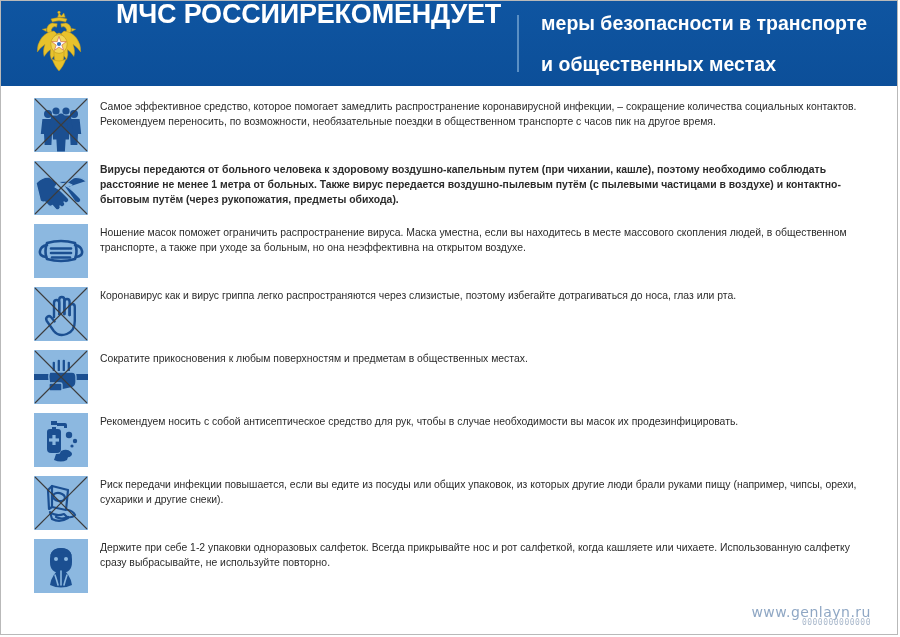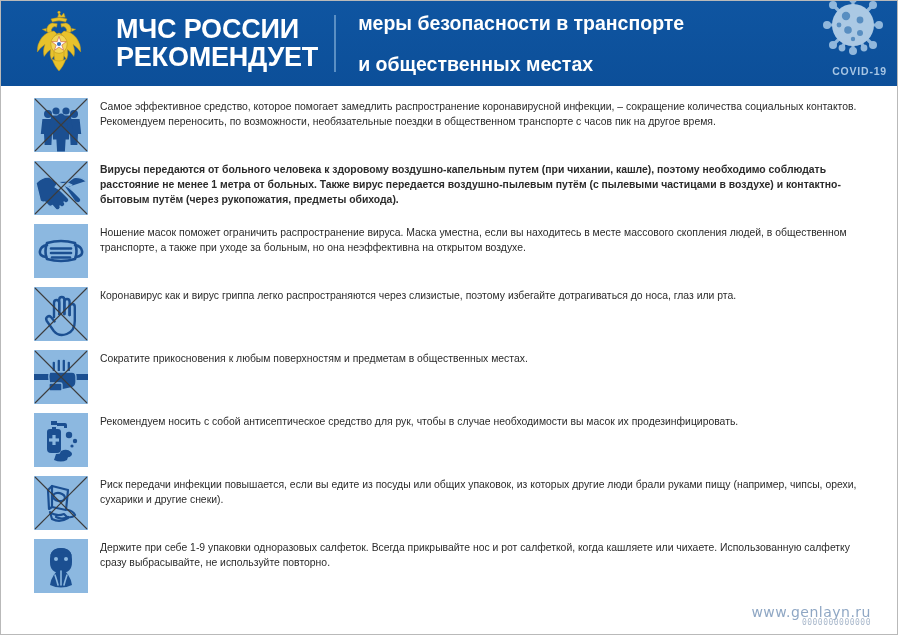--- a/index.html
+++ b/index.html
@@ -39,21 +39,21 @@
     align-items: center;
     justify-content: center;
     flex: 0 0 115px;
   }
   .emblem {
     width: 58px;
     height: 66px;
   }
   .brand {
     display: flex;
-    flex-direction: column;
+    flex-direction: row;
     justify-content: center;
     padding-right: 16px;
   }
   .brand-line {
     color: #ffffff;
     font-size: 27px;
     font-weight: bold;
     line-height: 1.03;
     letter-spacing: -0.2px;
     white-space: nowrap;
@@ -422,21 +422,21 @@
           </g>
           <path d="M27 30 q-9 4-11 16 q11 5 22 0 q-2-12-11-16z" fill="#1b4f91"></path>
           <g fill="none" stroke="#8cb8e0" stroke-width="1.6" stroke-linecap="round">
             <path d="M27 32 v14"></path>
               <path d="M21 36 q2 6 3 10"></path>
               <path d="M33 36 q-2 6-3 10"></path>
           </g>
         </svg>
       </div>
       <div class="item-text">
-          <p>Держите при себе 1-9 упаковки одноразовых салфеток. Всегда прикрывайте нос и рот салфеткой, когда кашляете или чихаете. Использованную салфетку сразу выбрасывайте, не используйте повторно.</p>
+          <p>Держите при себе 1-2 упаковки одноразовых салфеток. Всегда прикрывайте нос и рот салфеткой, когда кашляете или чихаете. Использованную салфетку сразу выбрасывайте, не используйте повторно.</p>
         </div>
     </div>
 
   </div>
 
   <div class="footer">
     <div class="watermark">www.genlayn.ru</div>
     <div class="watermark-sub">0000000000000</div>
   </div>
 

